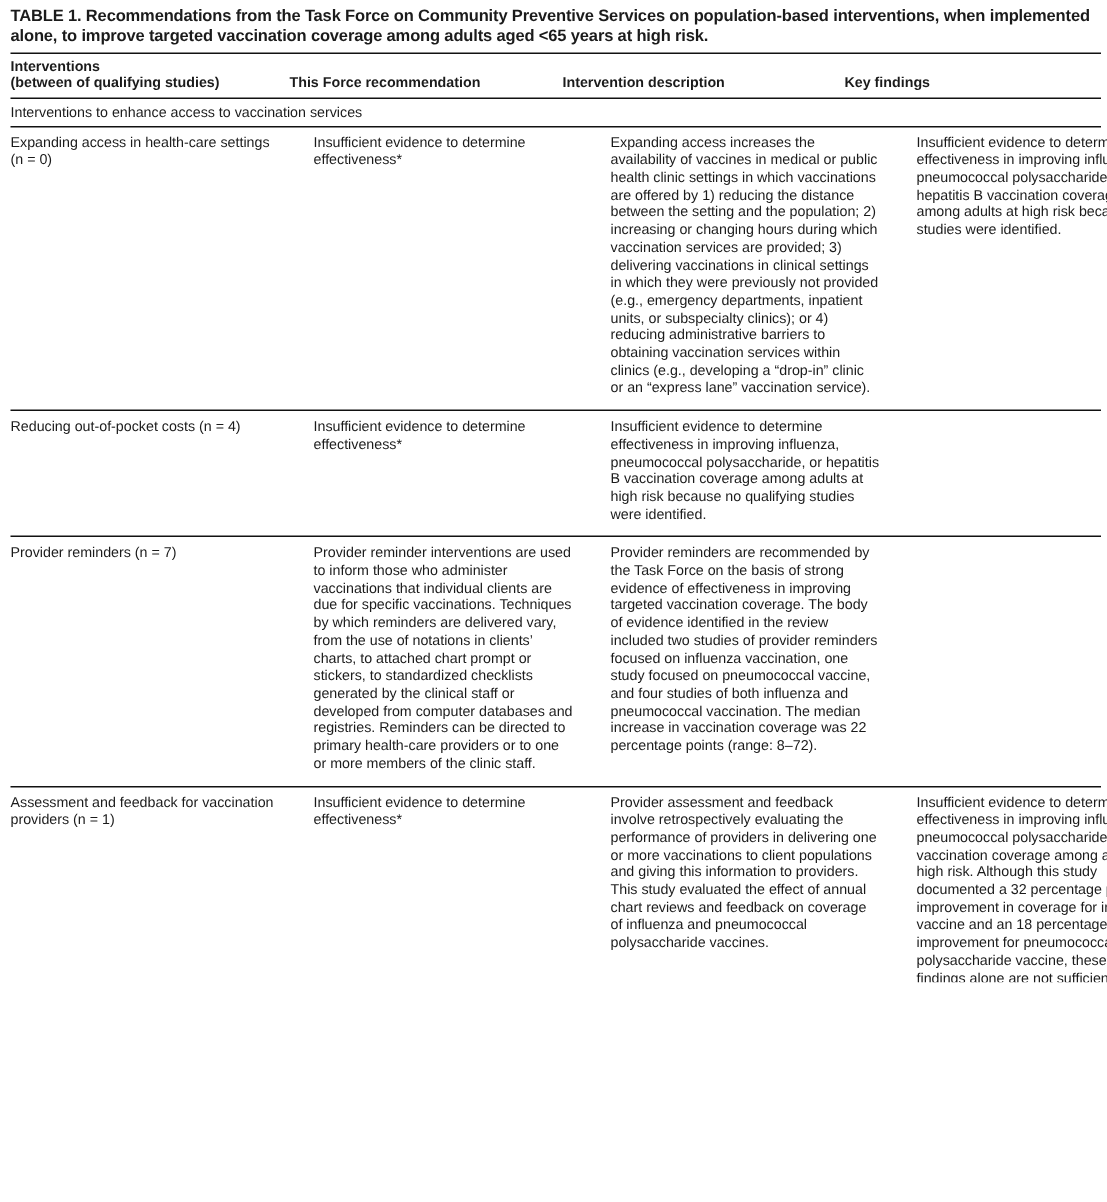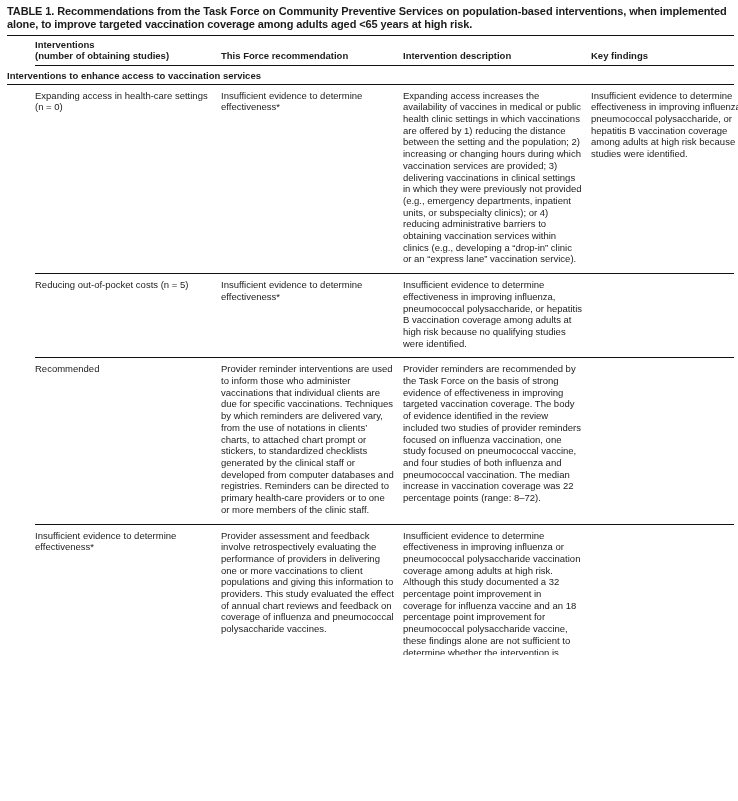--- a/index.html
+++ b/index.html
@@ -17,87 +17,88 @@
     font-weight: bold;
     font-size: 11px;
     line-height: 12.8px;
     letter-spacing: -0.1px;
     padding-bottom: 4px;
     border-bottom: 1px solid #111;
   }
   .grid {
     display: grid;
     grid-template-columns: 186px 182px 188px 171px;
-    margin-left: 28px;
   }
   .thead {
     align-items: end;
     padding: 3px 0 4px 0;
     border-bottom: 1px solid #111;
     font-weight: bold;
     font-size: 9.5px;
     line-height: 11px;
   }
   .th { padding-right: 8px; }
   .section-header {
-    font-weight: bold;
+    font-weight: normal;
     font-size: 9.5px;
     line-height: 11px;
     padding: 4px 0 3px 0;
     border-bottom: 1px solid #111;
   }
   .row {
     border-bottom: 1px solid #111;
     padding: 5px 0 8px 0;
     font-size: 9.5px;
     line-height: 11.7px;
+    gap: 16px;
   }
   .cell {
     padding-right: 9px;
     vertical-align: top;
   }
 </style>
 </head>
 <body>
 
 <div class="page">
 
   <div class="title">TABLE 1. Recommendations from the Task Force on Community Preventive Services on population-based interventions, when implemented alone, to improve targeted vaccination coverage among adults aged &lt;65 years at high risk.</div>
 
   <div class="grid thead">
     <div class="th">
       <div>Interventions</div>
-      <div>(number of obtaining studies)</div>
+      <div>(between of qualifying studies)</div>
     </div>
     <div class="th">This Force recommendation</div>
     <div class="th">Intervention description</div>
     <div class="th">Key findings</div>
   </div>
 
   <div class="section-header">Interventions to enhance access to vaccination services</div>
 
   <div class="grid row">
     <div class="cell">Expanding access in health-care settings (n = 0)</div>
     <div class="cell">Insufficient evidence to determine effectiveness*</div>
     <div class="cell">Expanding access increases the availability of vaccines in medical or public health clinic settings in which vaccinations are offered by 1) reducing the distance between the setting and the population; 2) increasing or changing hours during which vaccination services are provided; 3) delivering vaccinations in clinical settings in which they were previously not provided (e.g., emergency departments, inpatient units, or subspecialty clinics); or 4) reducing administrative barriers to obtaining vaccination services within clinics (e.g., developing a “drop-in” clinic or an “express lane” vaccination service).</div>
     <div class="cell">Insufficient evidence to determine effectiveness in improving influenza, pneumococcal polysaccharide, or hepatitis B vaccination coverage among adults at high risk because no studies were identified.</div>
   </div>
 
   <div class="grid row">
-    <div class="cell">Reducing out-of-pocket costs (n = 5)</div>
+    <div class="cell">Reducing out-of-pocket costs (n = 4)</div>
     <div class="cell">Insufficient evidence to determine effectiveness*</div>
     <div class="cell">Insufficient evidence to determine effectiveness in improving influenza, pneumococcal polysaccharide, or hepatitis B vaccination coverage among adults at high risk because no qualifying studies were identified.</div>
   </div>
 
 
   <div class="grid row">
-    <div class="cell">Recommended</div>
+    <div class="cell">Provider reminders (n = 7)</div>
     <div class="cell">Provider reminder interventions are used to inform those who administer vaccinations that individual clients are due for specific vaccinations. Techniques by which reminders are delivered vary, from the use of notations in clients’ charts, to attached chart prompt or stickers, to standardized checklists generated by the clinical staff or developed from computer databases and registries. Reminders can be directed to primary health-care providers or to one or more members of the clinic staff.</div>
     <div class="cell">Provider reminders are recommended by the Task Force on the basis of strong evidence of effectiveness in improving targeted vaccination coverage. The body of evidence identified in the review included two studies of provider reminders focused on influenza vaccination, one study focused on pneumococcal vaccine, and four studies of both influenza and pneumococcal vaccination. The median increase in vaccination coverage was 22 percentage points (range: 8–72).</div>
   </div>
 
   <div class="grid row">
+    <div class="cell">Assessment and feedback for vaccination providers (n = 1)</div>
     <div class="cell">Insufficient evidence to determine effectiveness*</div>
     <div class="cell">Provider assessment and feedback involve retrospectively evaluating the performance of providers in delivering one or more vaccinations to client populations and giving this information to providers. This study evaluated the effect of annual chart reviews and feedback on coverage of influenza and pneumococcal polysaccharide vaccines.</div>
     <div class="cell">Insufficient evidence to determine effectiveness in improving influenza or pneumococcal polysaccharide vaccination coverage among adults at high risk. Although this study documented a 32 percentage point improvement in coverage for influenza vaccine and an 18 percentage point improvement for pneumococcal polysaccharide vaccine, these findings alone are not sufficient to determine whether the intervention is effective.</div>
   </div>
 
 </div>
 
 </body></html>

